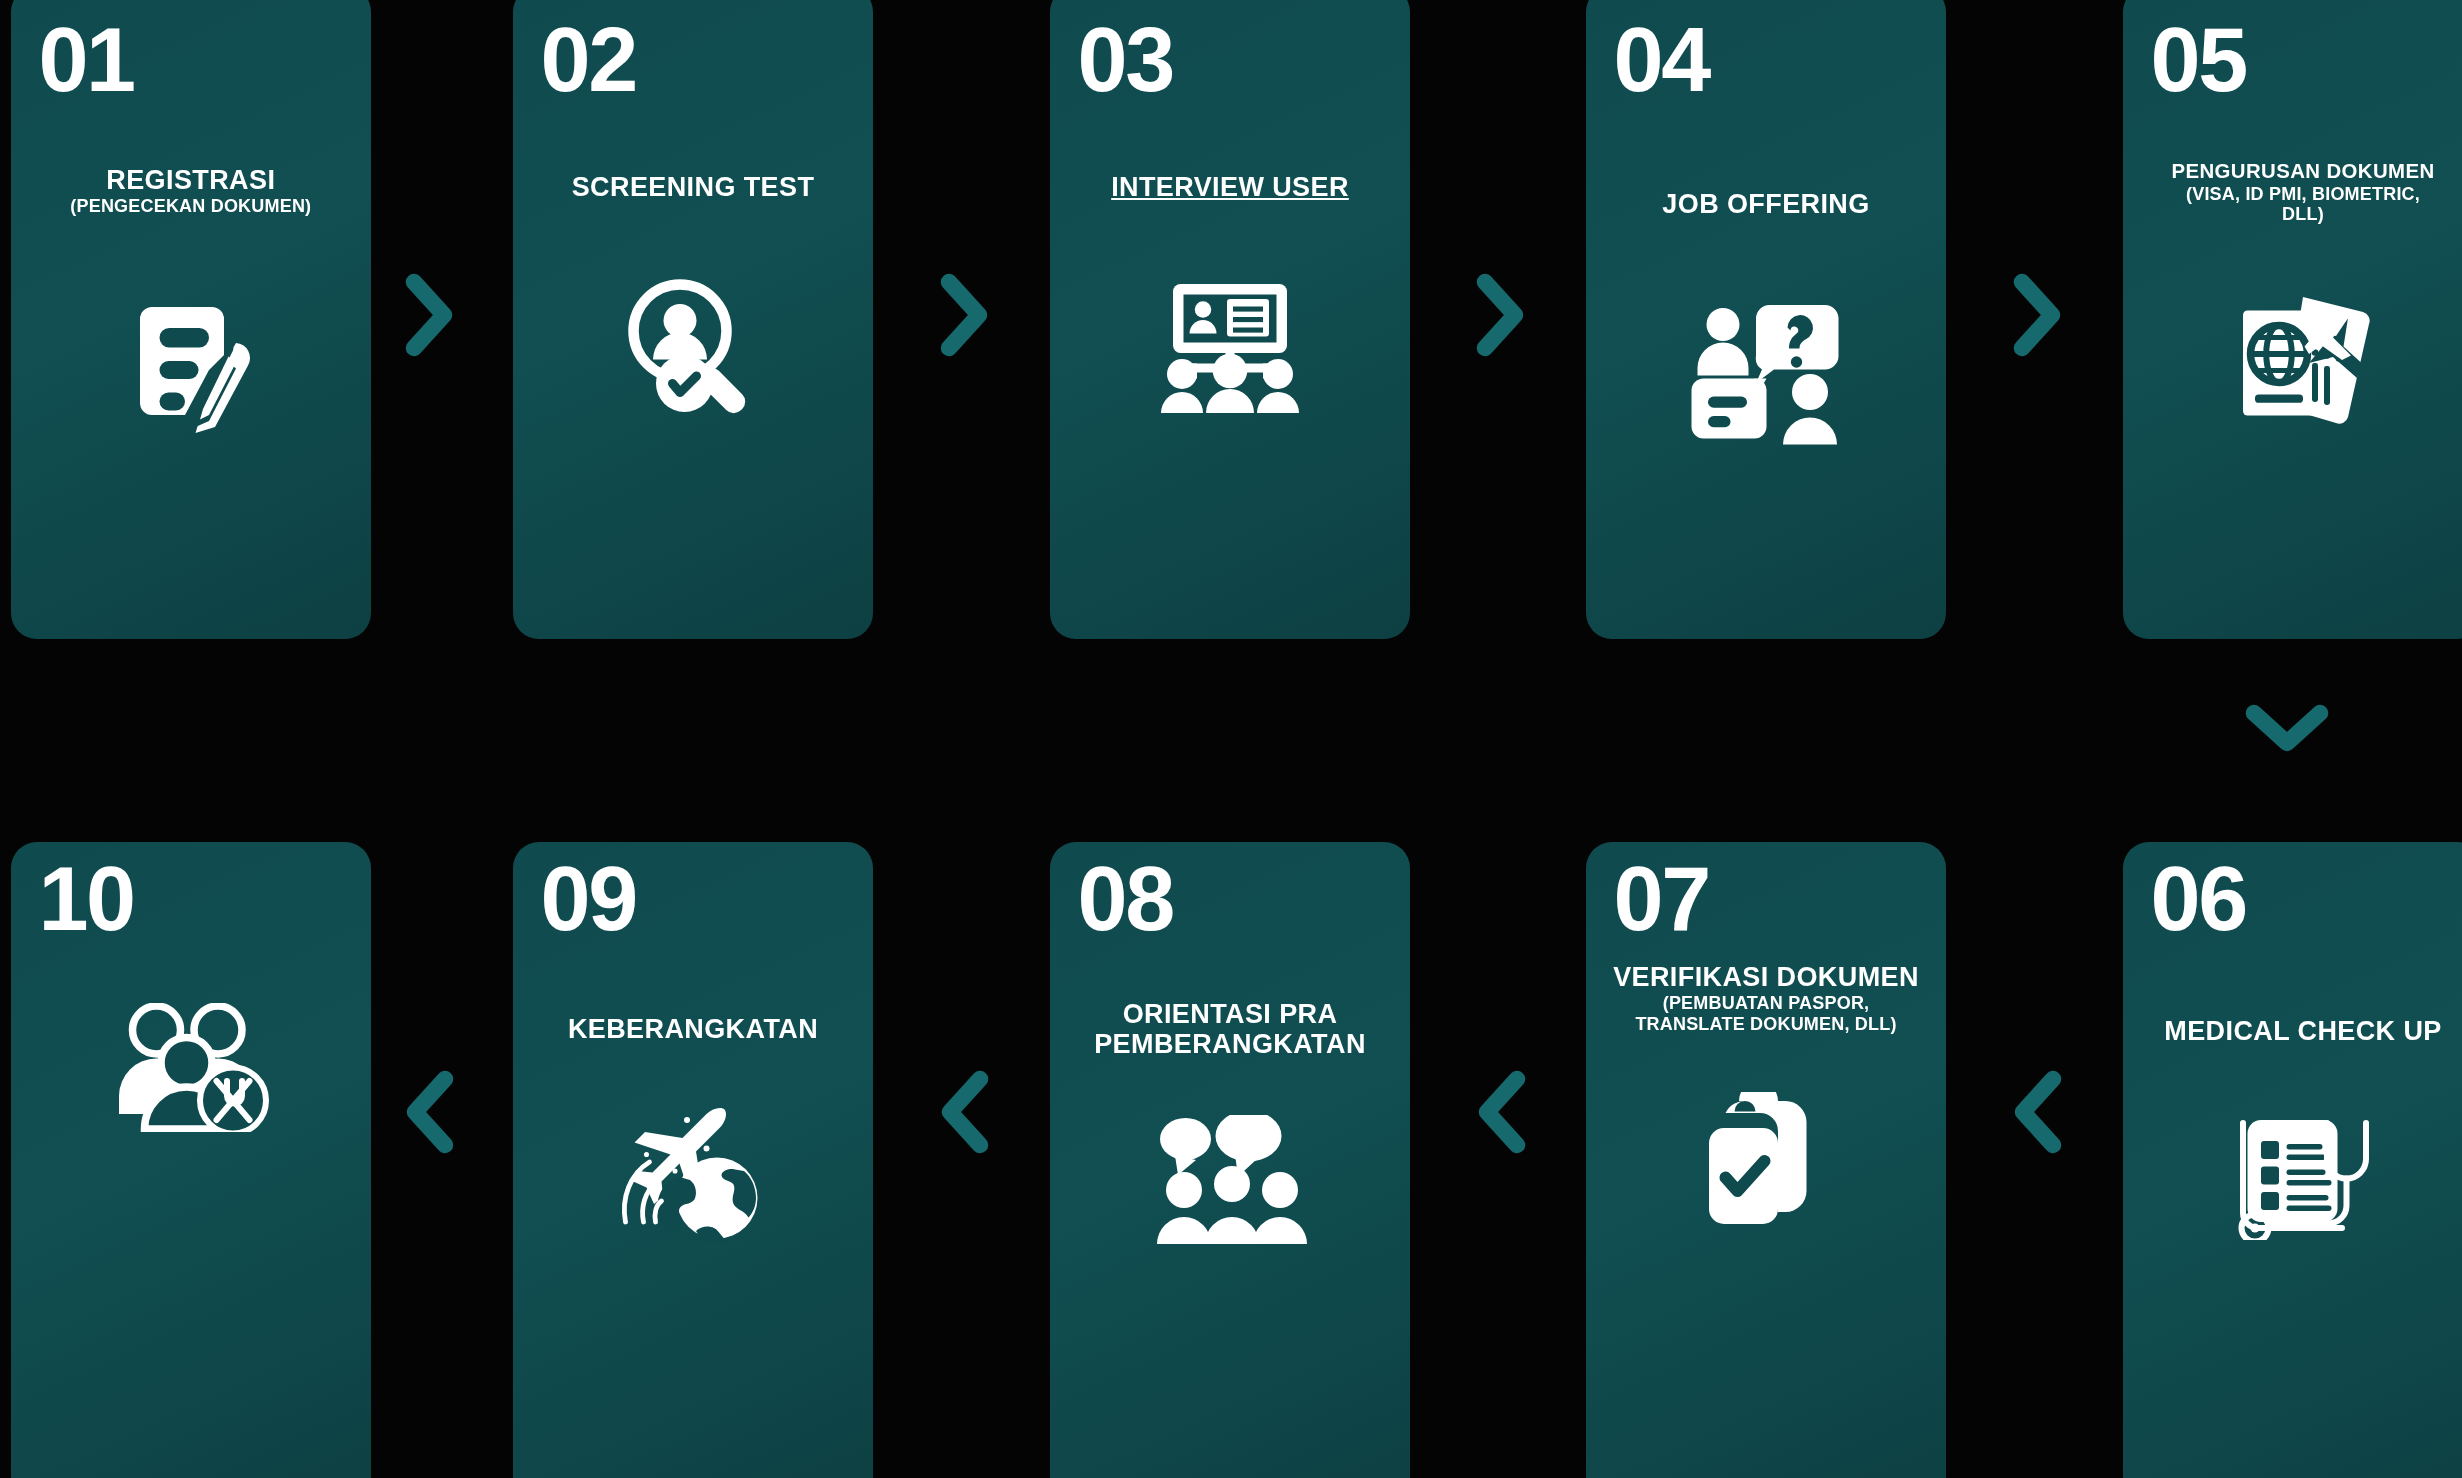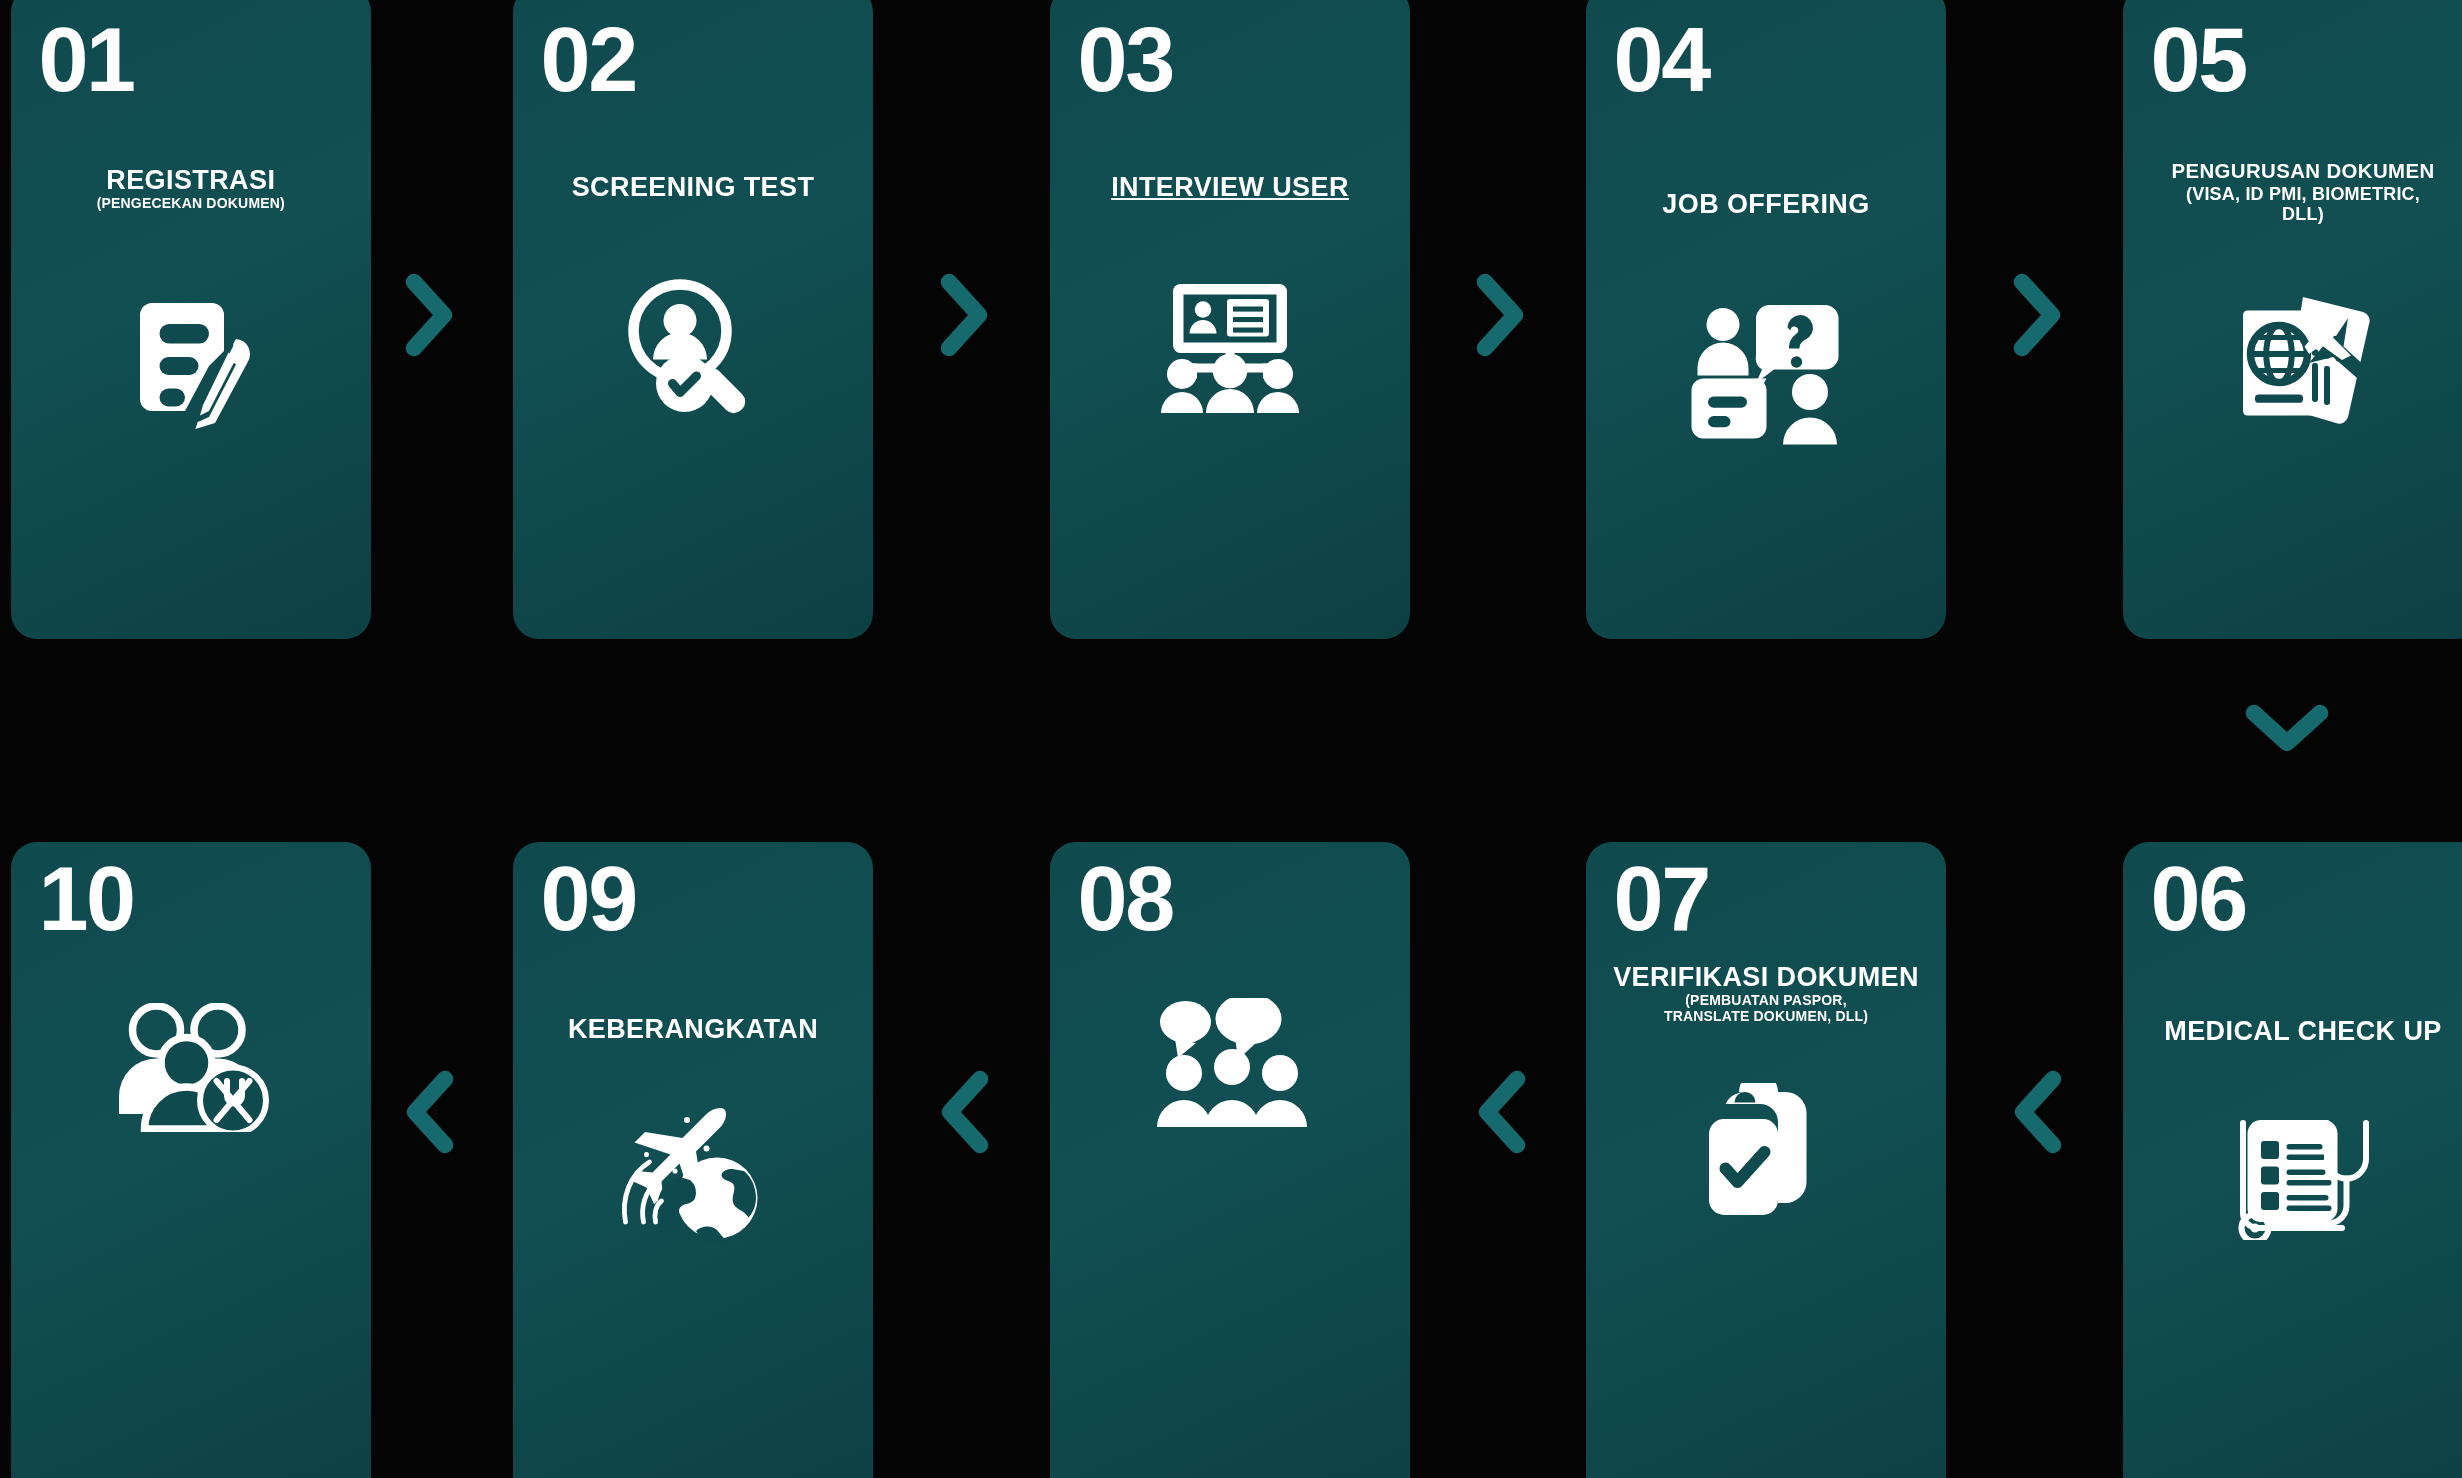--- a/index.html
+++ b/index.html
@@ -48,21 +48,21 @@
     color:#ffffff;
   }
   .title {
     font-size:27px;
     font-weight:700;
     letter-spacing:0.4px;
     line-height:1.12;
     white-space:pre-line;
   }
   .subtitle {
-    font-size:14px;
+    font-size:18px;
     font-weight:700;
     letter-spacing:0.2px;
     line-height:1.13;
     white-space:pre-line;
     margin-top:1.2px;
   }
 
   
   .icon-wrap {
     width:100%;
@@ -286,20 +286,25 @@
             <circle cx="50" cy="10" r="2"></circle>
           </g>
         </svg>
       </div>
     </div>
   </div>
 
   <div class="card row-bottom" style="left:1050px;">
     <div class="card-inner">
       <div class="num">08</div>
+      <div class="title-wrap" style="margin-top:55px;">
+        <div class="title">ORIENTASI PRA
+PEMBERANGKATAN</div>
+        <div class="subtitle"></div>
+      </div>
       <div class="icon-wrap" style="margin-top:54px;">
         <svg width="153" height="135" viewBox="0 0 102 90">
           <g fill="#ffffff">
             <ellipse cx="21" cy="16" rx="17" ry="14"></ellipse>
             <path d="M14 27l2 13 12-10z"></path>
             <ellipse cx="63" cy="14" rx="22" ry="17"></ellipse>
             <path d="M54 26l2 15 13-12z"></path>
             <circle cx="20" cy="50" r="12"></circle>
             <path d="M2 86a18 18 0 0 1 36 0z"></path>
             <circle cx="52" cy="46" r="12"></circle>

